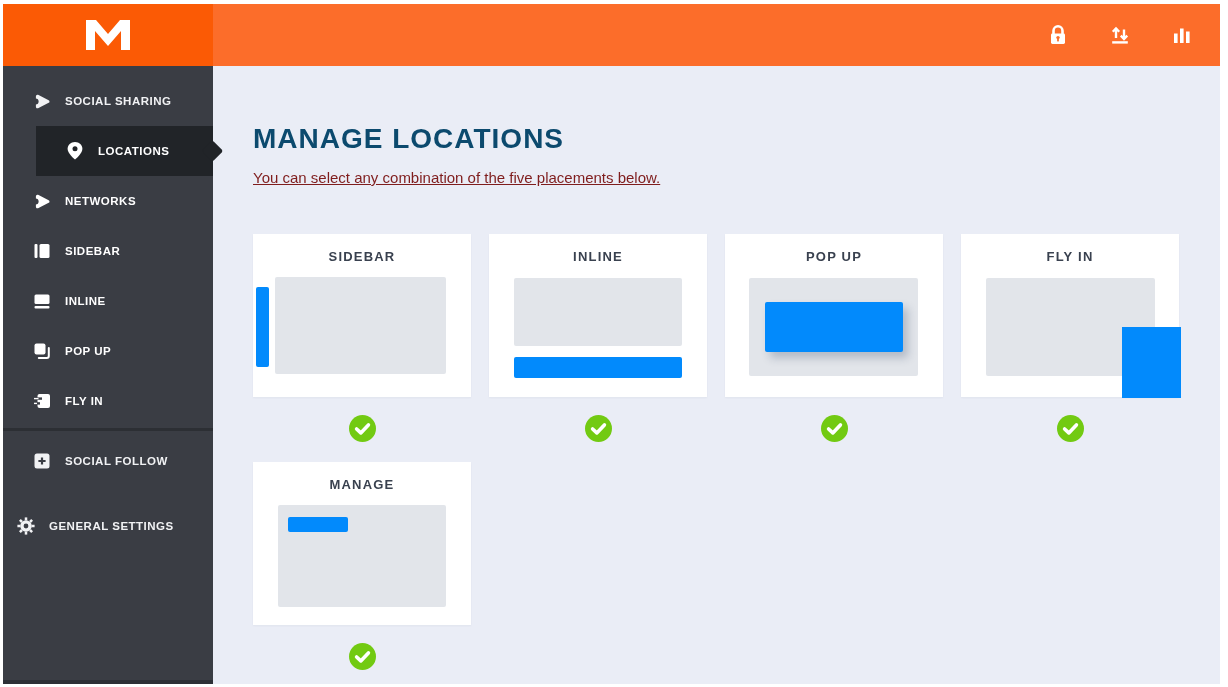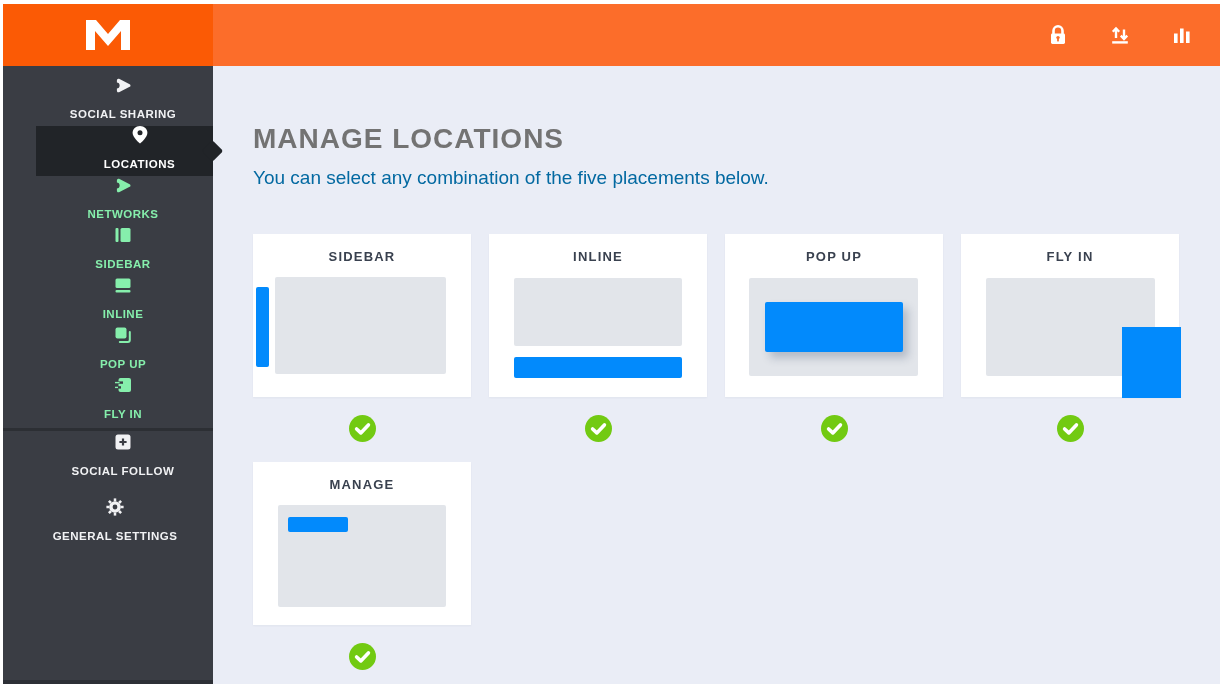--- a/index.html
+++ b/index.html
@@ -11,36 +11,36 @@
   .logo-cell { width:210px; flex:0 0 210px; background:#fb5a05; display:flex; align-items:center; justify-content:center; cursor:pointer; }
   .topbar { flex:1; background:#fc6d2a; display:flex; align-items:center; justify-content:flex-end; gap:42px; padding-right:28px; }
   .tb-icon { width:20px; height:20px; display:flex; align-items:center; justify-content:center; color:#fff; cursor:pointer; }
   .tb-icon svg { display:block; }
 
   
   .body-row { flex:1; display:flex; min-height:0; }
 
   
   .sidebar { width:210px; flex:0 0 210px; background:#3a3d44; position:relative; z-index:2; padding-top:10px; box-sizing:border-box; border-bottom:4px solid #2d3036; }
-  .nav-item { height:50px; display:flex; align-items:center; padding-left:30px; gap:14px; cursor:pointer; position:relative;flex-direction:column; }
+  .nav-item { height:50px; display:flex; align-items:center; padding-left:30px; gap:14px; cursor:pointer; position:relative; }
   .nav-icon { width:18px; height:18px; flex:0 0 18px; display:flex; align-items:center; justify-content:center; }
   .nav-icon svg { display:block; }
   .nav-label { font-size:11.5px; font-weight:700; letter-spacing:.5px; }
   .nav-item.primary { color:#f1f2f4; }
-  .nav-item.sub { color:#86efac; }
+  .nav-item.sub { color:#ffffff; }
   .nav-item.active { background:#212428; color:#ffffff; height:50px;margin-left:33px; }
   .nav-item.active .notch { position:absolute; right:-7px; top:50%; width:15px; height:15px; background:#212428; transform:translateY(-50%) rotate(45deg); border-radius:2px; }
   .nav-divider { height:3px; background:#2c2f34; margin:2px 0; }
   .nav-item.settings { margin-top:10px; height:55px;padding-left:14px; }
   .nav-item.follow { height:55px; }
 
   
   .content { flex:1; background:#eaedf6; padding:56px 0 0 40px; box-sizing:border-box; overflow:hidden; }
-  .page-title { margin:0; font-size:28px; line-height:34px; font-weight:700; letter-spacing:1px; color:#737373; }
-  .page-subtitle { margin:13px 0 0 0; font-size:19px; line-height:18px; color:#0369a1; }
+  .page-title { margin:0; font-size:28px; line-height:34px; font-weight:700; letter-spacing:1px; color:#0c4a6e; }
+  .page-subtitle { margin:13px 0 0 0; font-size:15px; line-height:18px; color:#7f1d1d;text-decoration:underline; }
 
   .grid { margin-top:47px; display:grid; grid-template-columns:repeat(4,218px); column-gap:18px; row-gap:20px; }
   .placement { display:flex; flex-direction:column; align-items:center; }
   .card { width:218px; height:163px; background:#ffffff; position:relative; box-shadow:0 1px 2px rgba(40,50,80,.05); cursor:pointer; }
   .card-title { text-align:center; padding-top:15px; font-size:13px; font-weight:700; letter-spacing:1.2px; color:#39414f; }
   .ill-gray { position:absolute; background:#e2e5ea; border-radius:2px; }
   .ill-blue { position:absolute; background:#028afc; border-radius:2px; }
 
   
   .c-sidebar .g1 { left:22px; top:43px; width:171px; height:97px; }

